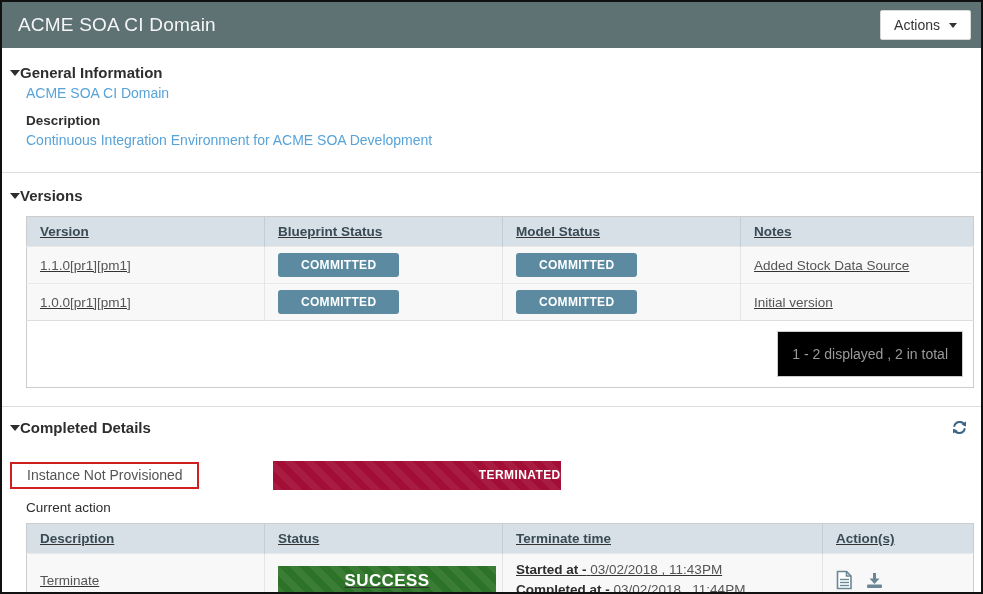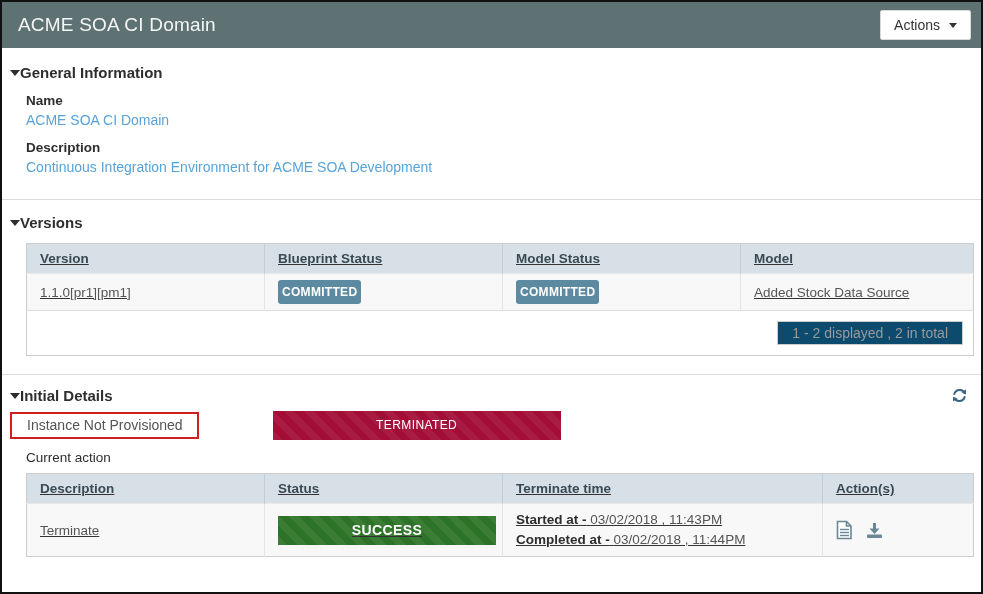--- a/index.html
+++ b/index.html
@@ -27,35 +27,35 @@
   .fld-value{font-size:14px;color:#58a3d8;margin-top:4px;}
   
   .tbl{border-collapse:collapse;table-layout:fixed;width:948px;margin:12px 8px 0 24px;border:1px solid #ccc;font-size:13.5px;text-decoration:underline;}
   .tbl th{background:#d6e0e6;color:#3a4a55;text-align:left;font-size:13.5px;font-weight:700;
     padding:7px 13px;border-left:1px solid #c2ced5;}
   .tbl th:first-child{border-left:none;}
   .tbl td{background:#f8f8f8;color:#555;padding:6px 13px;border-left:1px solid #e5e5e5;border-top:1px solid #e9e9e9;}
   .tbl td:first-child{border-left:none;}
   .tbl tr.vrow td{height:18px;}
   .tbl td.foot{background:#fff;text-align:right;padding:10px;border-left:none;}
-  .pager{display:inline-block;border:1px solid #ccc;color:#9a9a9a;font-size:14px;padding:3px 14px;background:#0c4a6e;}
+  .pager{display:inline-block;border:1px solid #ccc;color:#9a9a9a;font-size:14px;padding:14px 14px;background:#000000;}
   .badge{display:inline-block;background:#5c8ba1;color:#fff;font-weight:700;font-size:12px;
-    padding:5px 4px;border-radius:3px;letter-spacing:.3px;}
+    padding:5px 23px;border-radius:3px;letter-spacing:.3px;}
   
   .inst{padding:12px 0 0;}
   .inst-headrow{display:flex;align-items:center;}
   .refresh{margin-left:auto;margin-right:14px;cursor:pointer;display:flex;}
-  .banner-row{display:flex;align-items:center;margin-top:7px;}
+  .banner-row{display:flex;align-items:center;margin-top:25px;}
   .not-prov{margin-left:8px;border:2px solid #d01f1f;color:#555;font-size:14px;padding:3px 14px 4px 15px;background:#fff;}
-  .term-bar{margin-left:74px;width:288px;height:29px;line-height:29px;text-align:center;color:#fff;
-    font-weight:400;font-size:12px;letter-spacing:.4px;
+  .term-bar{margin-left:74px;width:288px;height:29px;line-height:29px;text-align:right;color:#fff;
+    font-weight:700;font-size:12px;letter-spacing:.4px;
     background:#a30e37;
     background-image:repeating-linear-gradient(45deg,rgba(255,255,255,.06) 0 7px,rgba(0,0,0,0) 7px 14px);}
   .cur-action{font-weight:400;font-size:13.5px;color:#2e2e2e;margin:10px 0 0 24px;}
-  .succ-bar{width:218px;height:29px;line-height:29px;text-align:center;color:#fff;font-weight:700;font-size:14px;
+  .succ-bar{width:218px;height:29px;line-height:29px;text-align:center;color:#fff;font-weight:700;font-size:17px;
     letter-spacing:.4px;background:#2d7327;
     background-image:repeating-linear-gradient(45deg,rgba(255,255,255,.07) 0 7px,rgba(0,0,0,0) 7px 14px);}
   .exec b{color:#2e2e2e;}
   .exec{font-size:13.5px;color:#555;line-height:1.45;}
   .act-icons{display:flex;align-items:center;gap:13px;}
   .icon-btn{cursor:pointer;display:flex;}
 </style>
 </head>
 <body>
 
@@ -67,21 +67,20 @@
       <span>Actions</span>
       <span class="tri"></span>
     </div>
   </div>
 
   <div class="sect gi">
     <div class="sect-head">
       <span class="sect-tri"></span>
       <span>General Information</span>
     </div>
-    <div class="fld-label">Name</div>
     <div class="fld-value">ACME SOA CI Domain</div>
     <div class="fld-label">Description</div>
     <div class="fld-value">Continuous Integration Environment for ACME SOA Development</div>
   </div>
 
   <hr class="divider">
 
   <div class="sect" style="padding-top:14px;padding-bottom:18px;">
     <div class="sect-head">
       <span class="sect-tri"></span>
@@ -92,44 +91,50 @@
           <col style="width:238px">
           <col style="width:238px">
           <col style="width:238px">
           <col>
         </colgroup>
       <tbody>
           <tr>
         <th>Version</th>
         <th>Blueprint Status</th>
         <th>Model Status</th>
-        <th>Model</th>
+        <th>Notes</th>
       </tr>
       <tr class="vrow">
         <td>1.1.0[pr1][pm1]</td>
         <td><span class="badge">COMMITTED</span></td>
         <td><span class="badge">COMMITTED</span></td>
         <td>Added Stock Data Source</td>
+      </tr>
+      <tr class="vrow">
+        <td>1.0.0[pr1][pm1]</td>
+        <td><span class="badge">COMMITTED</span></td>
+        <td><span class="badge">COMMITTED</span></td>
+        <td>Initial version</td>
       </tr>
       <tr>
         <td class="foot" colspan="4" style="border-top:1px solid #ddd;">
           <span class="pager">1 - 2 displayed , 2 in total</span>
         </td>
       </tr>
     </tbody>
       </table>
   </div>
 
   <hr class="divider">
 
   <div class="sect inst">
     <div class="inst-headrow">
       <div class="sect-head">
         <span class="sect-tri"></span>
-        <span>Initial Details</span>
+        <span>Completed Details</span>
       </div>
       <span class="refresh icon-btn">
         <svg width="15" height="15" viewBox="0 0 16 16">
           <path d="M13.8 5.6 A6.1 6.1 0 0 0 2.3 7.2" stroke="#3a6484" stroke-width="2.1" fill="none"></path>
           <polygon points="14.9,1.6 14.9,6.8 10.3,4.9" fill="#3a6484"></polygon>
           <path d="M2.2 10.4 A6.1 6.1 0 0 0 13.7 8.8" stroke="#3a6484" stroke-width="2.1" fill="none"></path>
           <polygon points="1.1,14.4 1.1,9.2 5.7,11.1" fill="#3a6484"></polygon>
         </svg>
       </span>
     </div>

